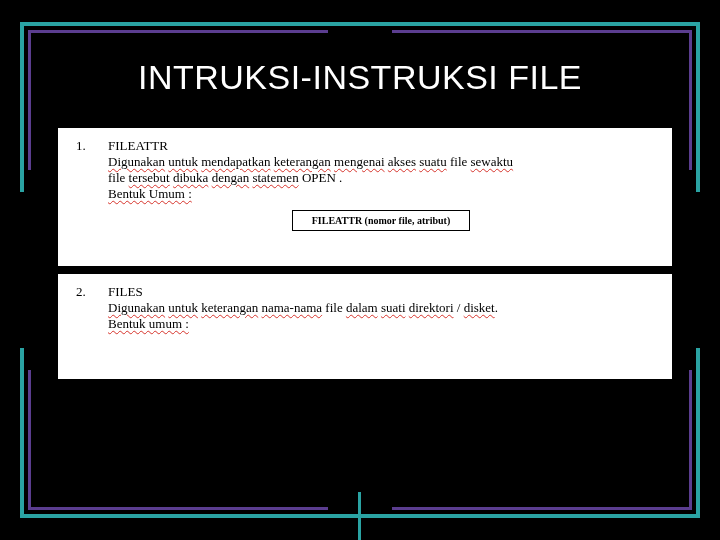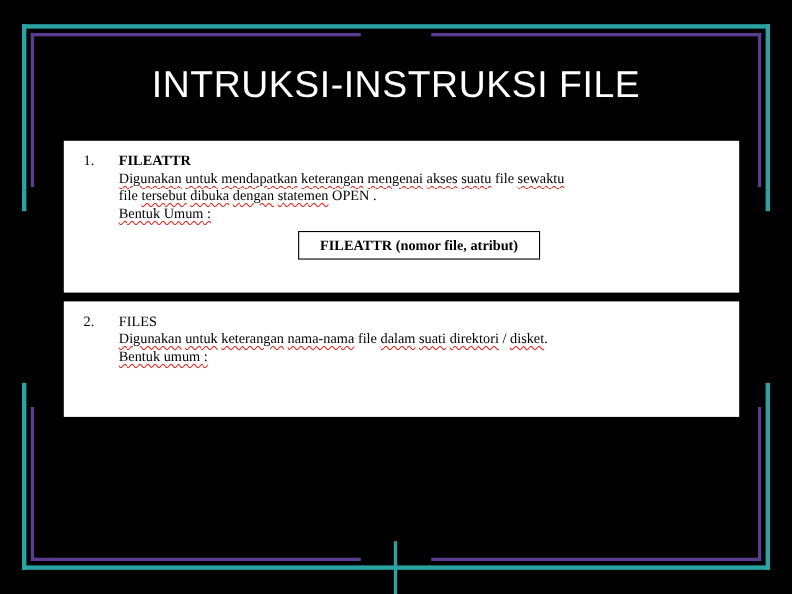--- a/index.html
+++ b/index.html
@@ -64,37 +64,37 @@
     font-size: 13px;
     color: #000;
     padding: 10px 18px 14px 18px;
   }
   .panel1 { top: 128px; left: 58px;  right: 48px; height: 138px; }
   .panel2 { top: 274px; left: 58px;  right: 48px; height: 105px; }
   .panel3 { top: 390px; left: 56px;  right: 48px; height: 110px; }
 
   .num  { position: absolute; left: 18px; }
   .body { margin-left: 32px; }
-  .b    { font-weight: bold; }
+  .b    { font-weight: normal; }
 
   .squiggle {
     text-decoration: underline wavy #d6342c;
     text-decoration-thickness: 1px;
     text-underline-offset: 2px;
   }
 
   .syntax-box {
     display: block;
     margin: 8px auto 0 auto;
     border: 1.5px solid #000;
     padding: 4px 19px;
     width: max-content;
     font-weight: bold;
     text-align: center;
-    font-size: 13px;
+    font-size: 10px;
   }
 
   .code-line { margin: 2px 0; font-size: 13px; }
 </style>
 </head>
 <body>
 
 <div class="slide">
 
   <div class="frame-line tl-h"></div>

